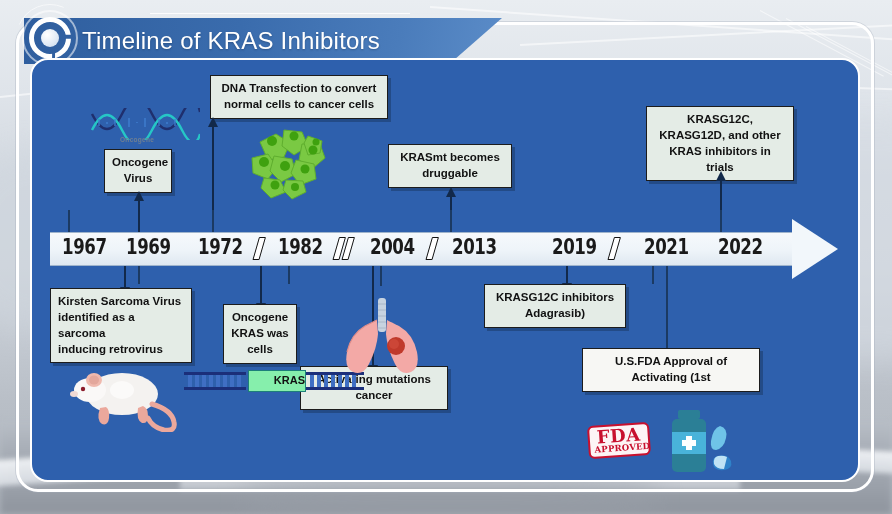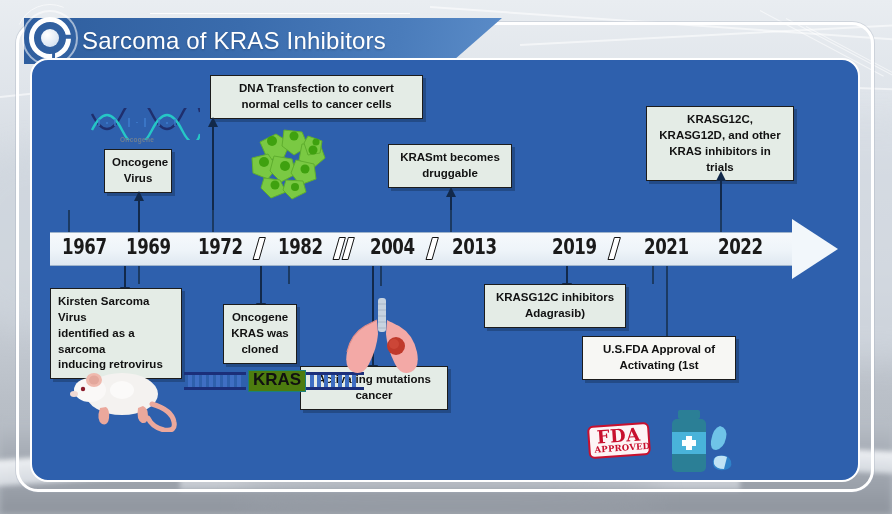--- a/index.html
+++ b/index.html
@@ -190,23 +190,23 @@
   .ill { position:absolute; }
 
   .dna-label {
     position:absolute; font-size:6.5px; color:#6f7f92; letter-spacing:.3px;
     font-weight:600;
   }
 
   
   .gene-chip {
     position:absolute;
-    background:#4d7c0f; border:1.5px solid #1d7f7a;
-    font-size:17px; font-weight:700; color:#111;
-    text-align:center; line-height:18px;
+    background:#86efac; border:1.5px solid #1d7f7a;
+    font-size:11px; font-weight:700; color:#111;
+    text-align:right; line-height:18px;
   }
 
   
   .fda {
     position:absolute;
     border:2.5px solid #c8102e; border-radius:6px;
     background:#fdf4f5;
     text-align:center;
     transform: rotate(-4deg);
     padding:1px 4px 2px;
@@ -252,21 +252,21 @@
   <div class="header-hairline2"></div>
 
   <div class="logo">
     <div class="ring r1"></div>
     <div class="ring r2"></div>
     <div class="ring r3"></div>
     <div class="arc"></div>
     <div class="dot"></div>
   </div>
 
-  <div class="header-title">Sarcoma of KRAS Inhibitors</div>
+  <div class="header-title">Timeline of KRAS Inhibitors</div>
 
   <div class="panel">
 
     <div class="ill" style="left:58px;top:48px;width:110px;height:32px;">
       <svg width="110" height="32" viewBox="0 0 110 32">
         <path d="M2 6 C12 26, 22 26, 32 6 S52 -14, 62 6 S82 26, 92 6 S108 -6,110 4" stroke="#1f2f6e" stroke-width="2.4" fill="none"></path>
         <path d="M2 22 C12 2, 22 2, 32 22 S52 42, 62 22 S82 2, 92 22 S108 34,110 26" stroke="#26c6c6" stroke-width="2.4" fill="none"></path>
         <g stroke="#3f7fd0" stroke-width="1.4">
           <line x1="9" y1="11" x2="9" y2="18"></line>
             <line x1="17" y1="16" x2="17" y2="14"></line>
@@ -308,21 +308,21 @@
         </g>
       </svg>
     </div>
 
 
     <div class="box" style="left:72px;top:89px;width:68px;">
       <div>Oncogene</div>
       <div>Virus</div>
     </div>
 
-    <div class="box" style="left:178px;top:15px;width:213px;">
+    <div class="box" style="left:178px;top:15px;width:178px;">
       <div>DNA Transfection to convert</div>
       <div>normal cells to cancer cells</div>
     </div>
 
     <div class="box" style="left:356px;top:84px;width:124px;">
       <div>KRASmt becomes</div>
       <div>druggable</div>
     </div>
 
     <div class="box" style="left:614px;top:46px;width:148px;">
@@ -366,43 +366,43 @@
     <div class="tick" style="left:534px;top:206px;height:16px;"></div>
     <div class="tick" style="left:620px;top:206px;height:18px;"></div>
     <div class="tick" style="left:688px;top:150px;height:22px;"></div>
 
     <div class="conn down" style="left:92px;top:206px;height:22px;"></div>
     <div class="conn down" style="left:228px;top:206px;height:38px;"></div>
     <div class="conn down" style="left:340px;top:206px;height:100px;"></div>
     <div class="conn down" style="left:534px;top:206px;height:18px;"></div>
     <div class="conn down plain" style="left:634px;top:206px;height:84px;"></div>
 
-    <div class="box left" style="left:18px;top:228px;width:132px;">
+    <div class="box left" style="left:18px;top:228px;width:142px;">
       <div>Kirsten Sarcoma Virus</div>
       <div>identified as a sarcoma</div>
       <div>inducing retrovirus</div>
     </div>
 
     <div class="box" style="left:191px;top:244px;width:74px;">
       <div>Oncogene</div>
       <div>KRAS was</div>
-      <div>cloned</div>
+      <div>cells</div>
     </div>
 
     <div class="box" style="left:268px;top:306px;width:148px;">
       <div>Activating mutations</div>
       <div>cancer</div>
     </div>
 
     <div class="box" style="left:452px;top:224px;width:142px;">
       <div>KRASG12C inhibitors</div>
       <div>Adagrasib)</div>
     </div>
 
-    <div class="box white" style="left:550px;top:276px;width:154px;">
+    <div class="box white" style="left:550px;top:288px;width:178px;">
       <div>U.S.FDA Approval of</div>
       <div>Activating (1st</div>
     </div>
 
     <div class="ill" style="left:28px;top:300px;width:120px;height:72px;">
       <svg width="120" height="72" viewBox="0 0 120 72">
         <ellipse cx="62" cy="34" rx="36" ry="21" fill="#f4f2f0"></ellipse>
         <ellipse cx="30" cy="30" rx="16" ry="12" fill="#faf8f7"></ellipse>
         <ellipse cx="34" cy="20" rx="8" ry="7" fill="#efb9ae"></ellipse>
         <ellipse cx="34" cy="20" rx="5" ry="4.5" fill="#e3a79c"></ellipse>

